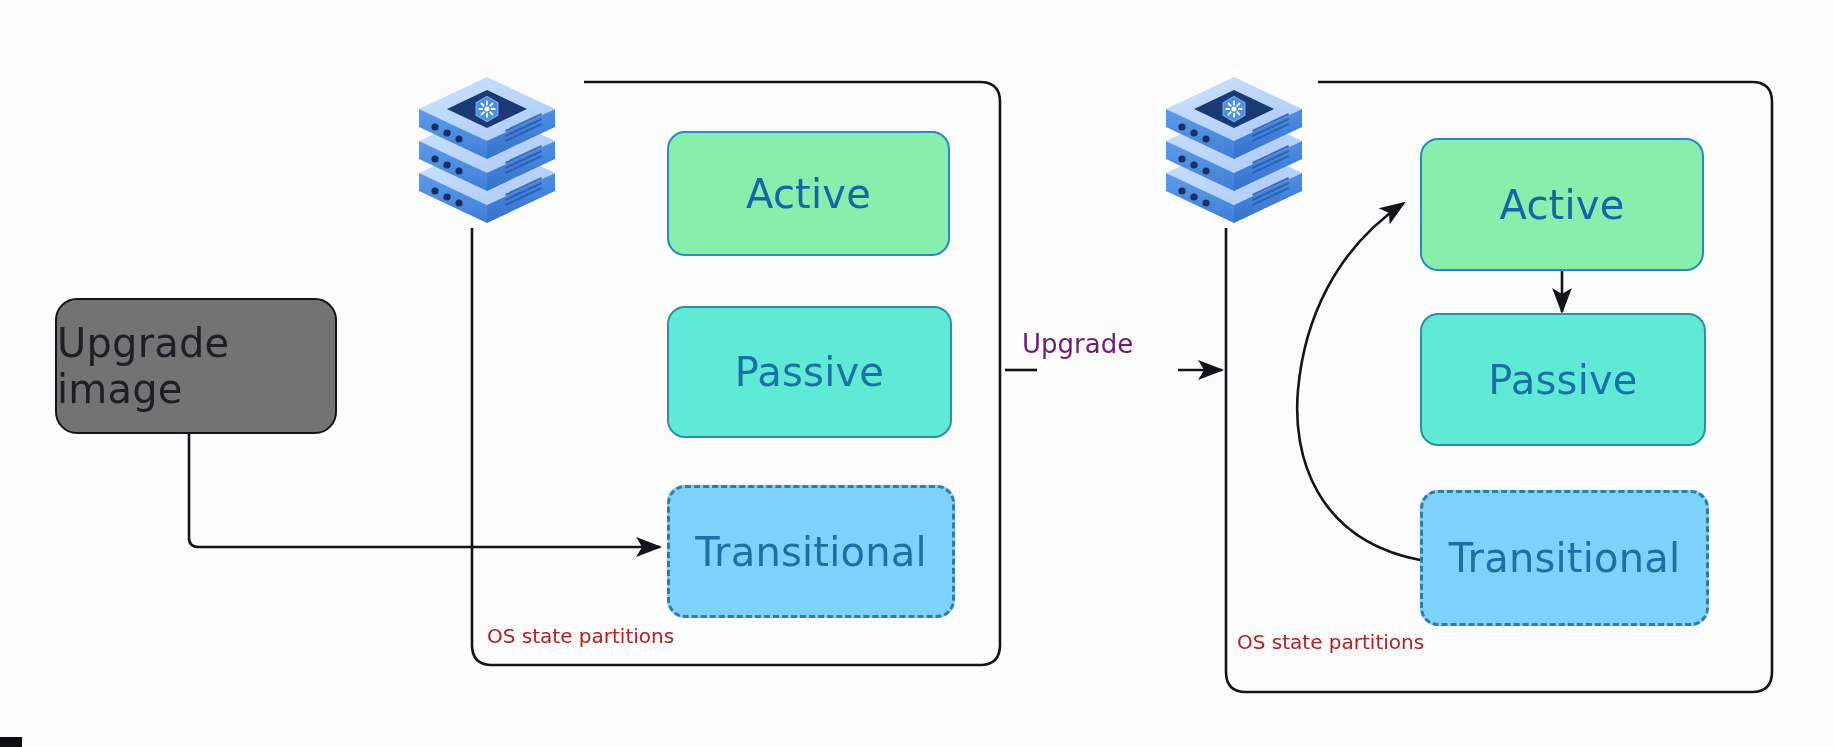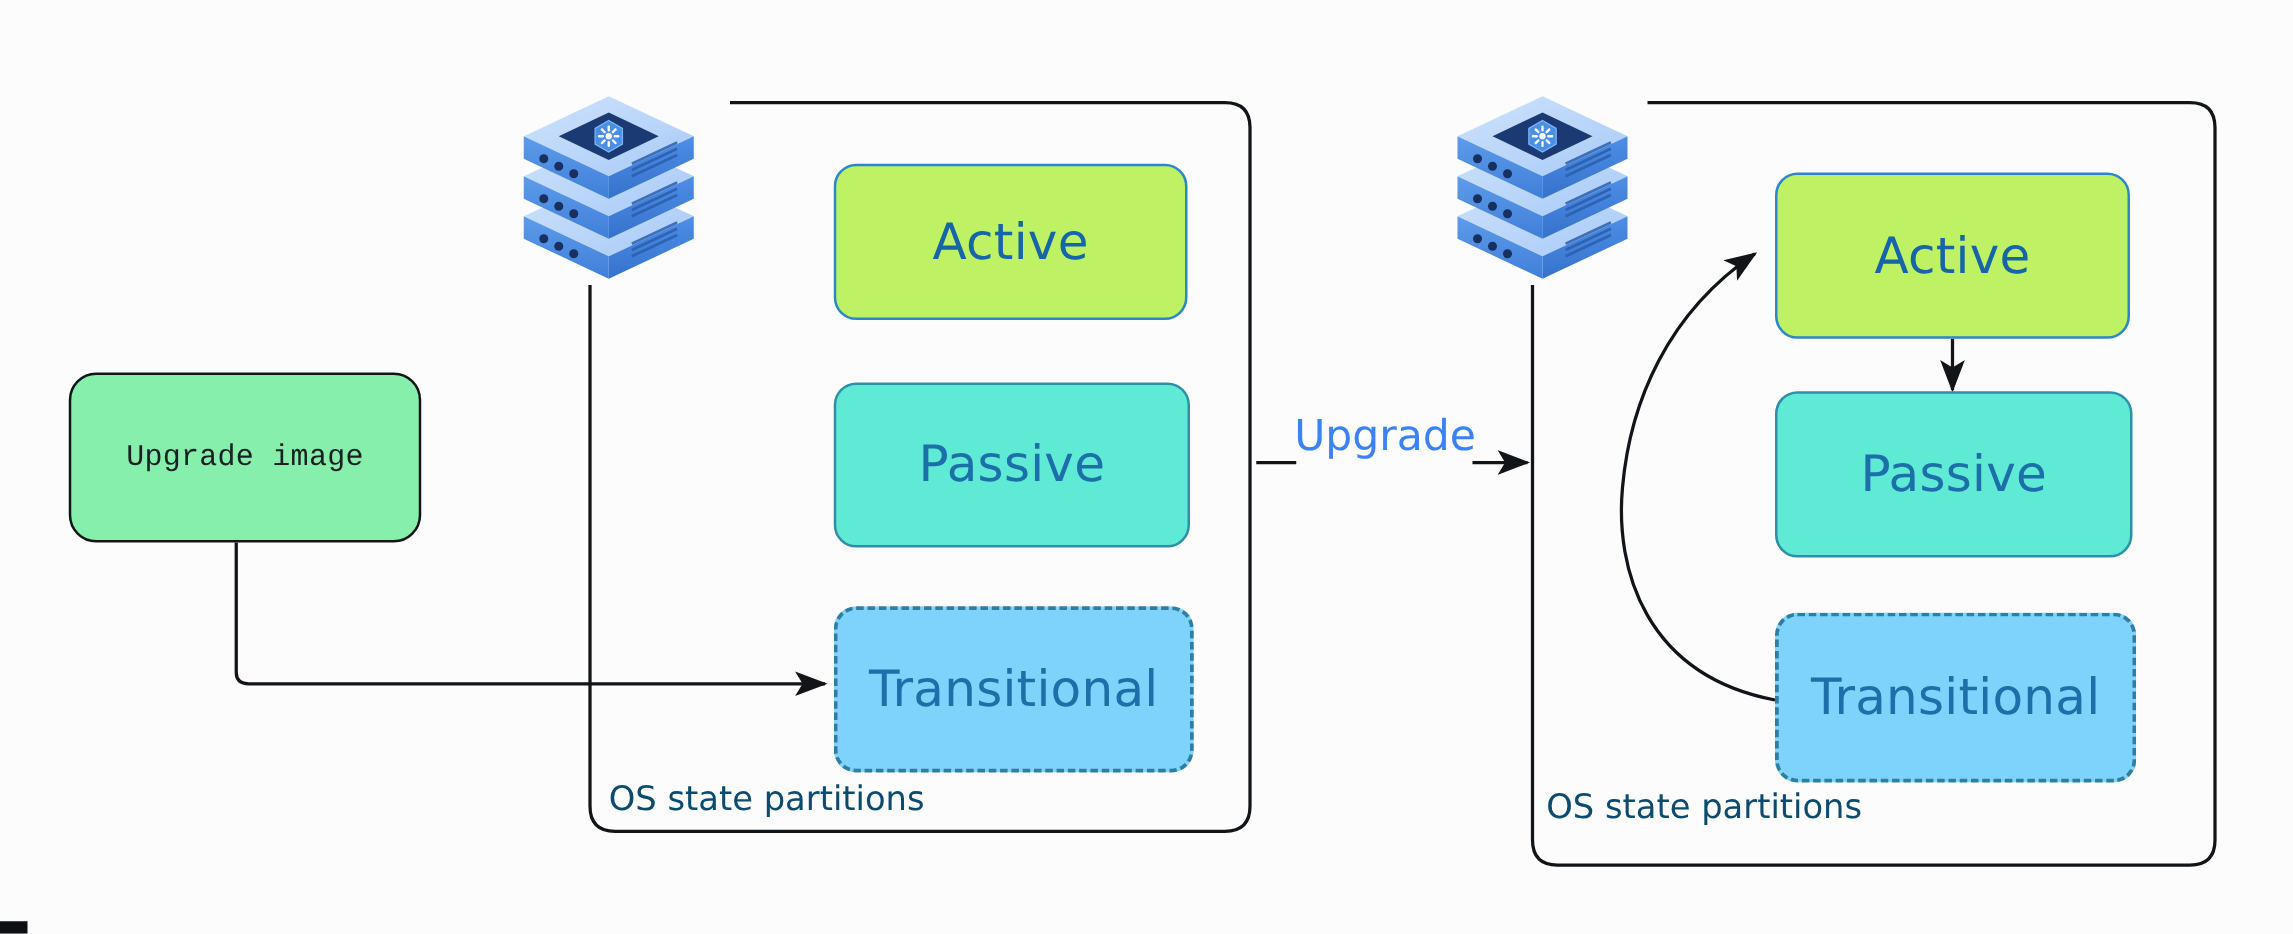--- a/index.html
+++ b/index.html
@@ -17,55 +17,54 @@
   
   .node{
     position:absolute;
     box-sizing:border-box;
     display:flex;align-items:center;justify-content:center;
     border-radius:18px;
     font-size:40px;
     letter-spacing:.2px;
   }
   .node.plain{
-    background:#86efac;
+    background:#737373;
     border:2.5px solid #111418;
     color:#1c1f24;
     border-radius:22px;
-    font-size:24px;
-    font-family:Liberation Mono, monospace;
+    font-size:40px;
   }
   .node.active-box{
-    background:#bef264;
+    background:#86efac;
     border:2.5px solid #2a87c8;
     color:#1565a8;
   }
   .node.passive-box{
     background:#5eead4;
     border:2.5px solid #2f8fa8;
     color:#1c6fa8;
   }
   .node.transitional-box{
     background:#7dd3fc;
     border:3px dashed #2f7da0;
     color:#1c6fa8;
   }
   .frame-label{
     position:absolute;
-    font-size:27px;
-    color:#0c4a6e;
+    font-size:20px;
+    color:#b91c1c;
     white-space:nowrap;
   }
 
   
   .edge-label{
     position:absolute;
-    font-size:34px;
-    color:#3b82f6;
-    text-align:center;
+    font-size:26px;
+    color:#701a75;
+    text-align:left;
     line-height:1.26;
     white-space:nowrap;
   }
 
   
   .server{position:absolute;}
   .corner-tick{position:absolute;background:#0d0f12;}
 </style>
 </head>
 <body>

